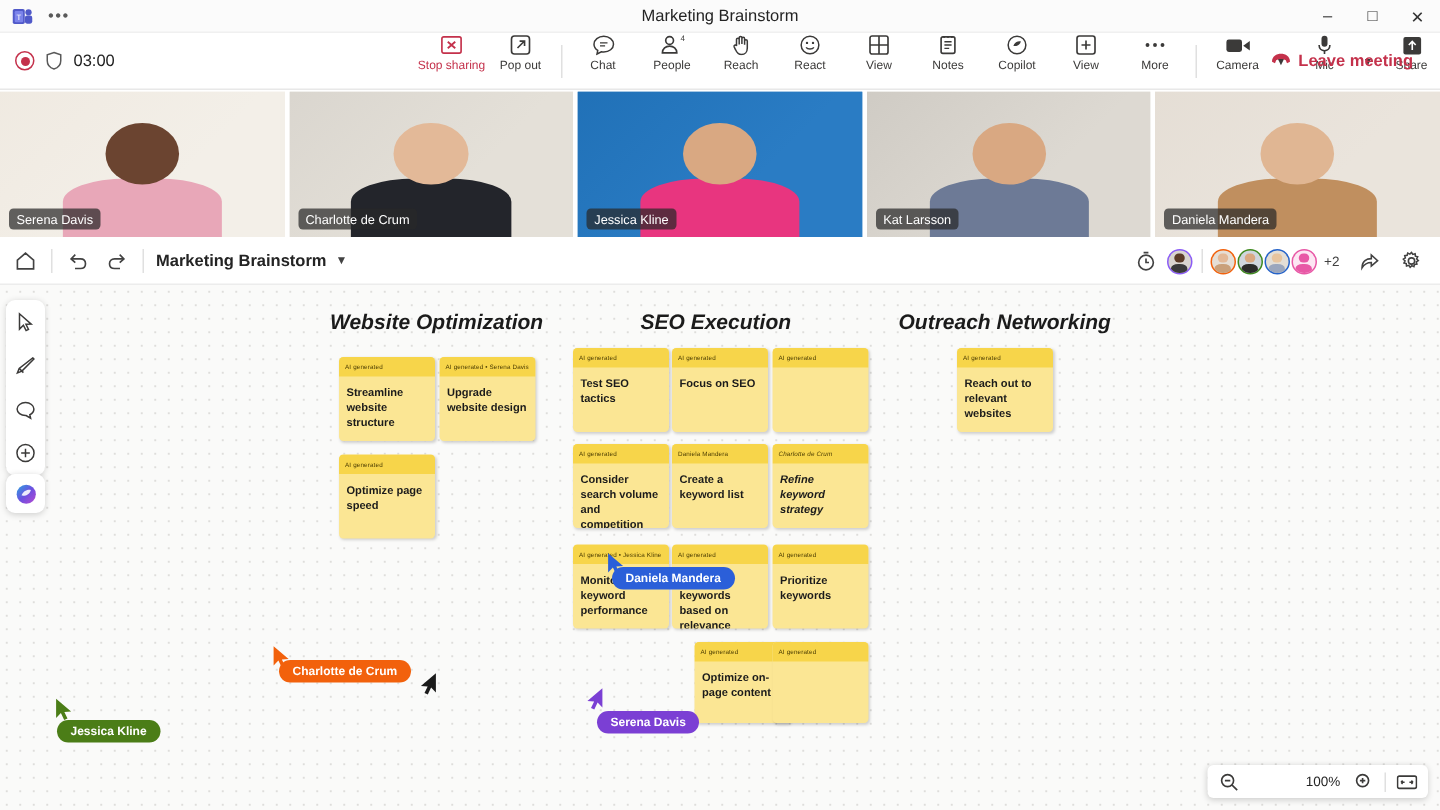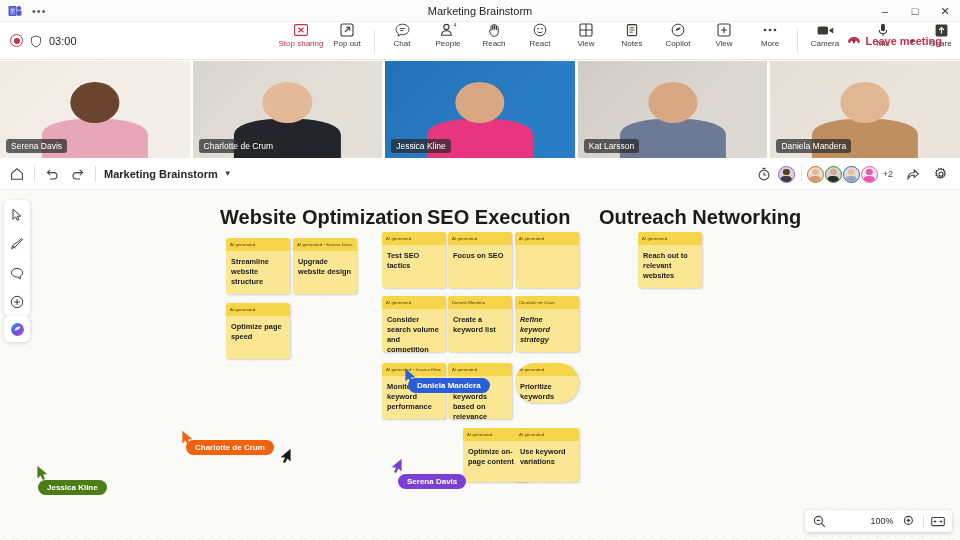--- a/index.html
+++ b/index.html
@@ -115,21 +115,21 @@
   }
   .lt { width: 20px; height: 20px; display: flex; align-items: center; justify-content: center;
     color: #3b3a39; cursor: pointer; border-radius: 4px; }
   .leftbar2 {
     position: absolute; left: 4px; top: 126px; width: 26px; height: 26px;
     background: #fff; border-radius: 6px; box-shadow: 0 1px 4px rgba(0,0,0,.16);
     display: flex; align-items: center; justify-content: center;
   }
 
   .colhead {
-    position: absolute; font-size: 20px; font-weight: bold;
+    position: absolute; font-size: 14px; font-style: italic; font-weight: bold;
     color: #1b1b1b; white-space: nowrap;
   }
 
   .note {
     position: absolute; width: 64px; border-radius: 3px;
     background: #fbe694; box-shadow: 1px 1px 2px rgba(0,0,0,.17);
     overflow: hidden; cursor: pointer;
   }
   .note .nhead {
     height: 13px; background: #f7d54a; font-size: 4.2px; color: #4a3b00;
@@ -530,31 +530,30 @@
           <div class="nbody">Refine keyword strategy</div>
         </div>
         <div class="note" style="left: 382px; top: 173px; height: 56px;">
           <div class="nhead">AI generated • Jessica Kline</div>
           <div class="nbody">Monitor keyword performance</div>
         </div>
         <div class="note" style="left: 448px; top: 173px; height: 56px;">
           <div class="nhead">AI generated</div>
           <div class="nbody">Prioritize keywords based on relevance</div>
         </div>
-        <div class="note" style="left: 515px; top: 173px; height: 40px; border-radius: 22px;">
+        <div class="note" style="left: 515px; top: 173px; height: 56px;">
           <div class="nhead">AI generated</div>
           <div class="nbody">Prioritize keywords</div>
         </div>
         <div class="note" style="left: 463px; top: 238px; height: 54px;">
           <div class="nhead">AI generated</div>
           <div class="nbody">Optimize on-page content</div>
         </div>
         <div class="note" style="left: 515px; top: 238px; height: 54px;">
           <div class="nhead">AI generated</div>
-          <div class="nbody">Use keyword variations</div>
         </div>
         <div class="note" style="left: 638px; top: 42px; height: 56px;">
           <div class="nhead">AI generated</div>
           <div class="nbody">Reach out to relevant websites</div>
         </div>
       </div>
 
     <div id="cursors">
         <div class="cursor" style="left: 0px; top: 0px;">
           <div style="position: absolute; left: 404px; top: 178px;"><svg width="13" height="16" viewBox="0 0 13 16">

